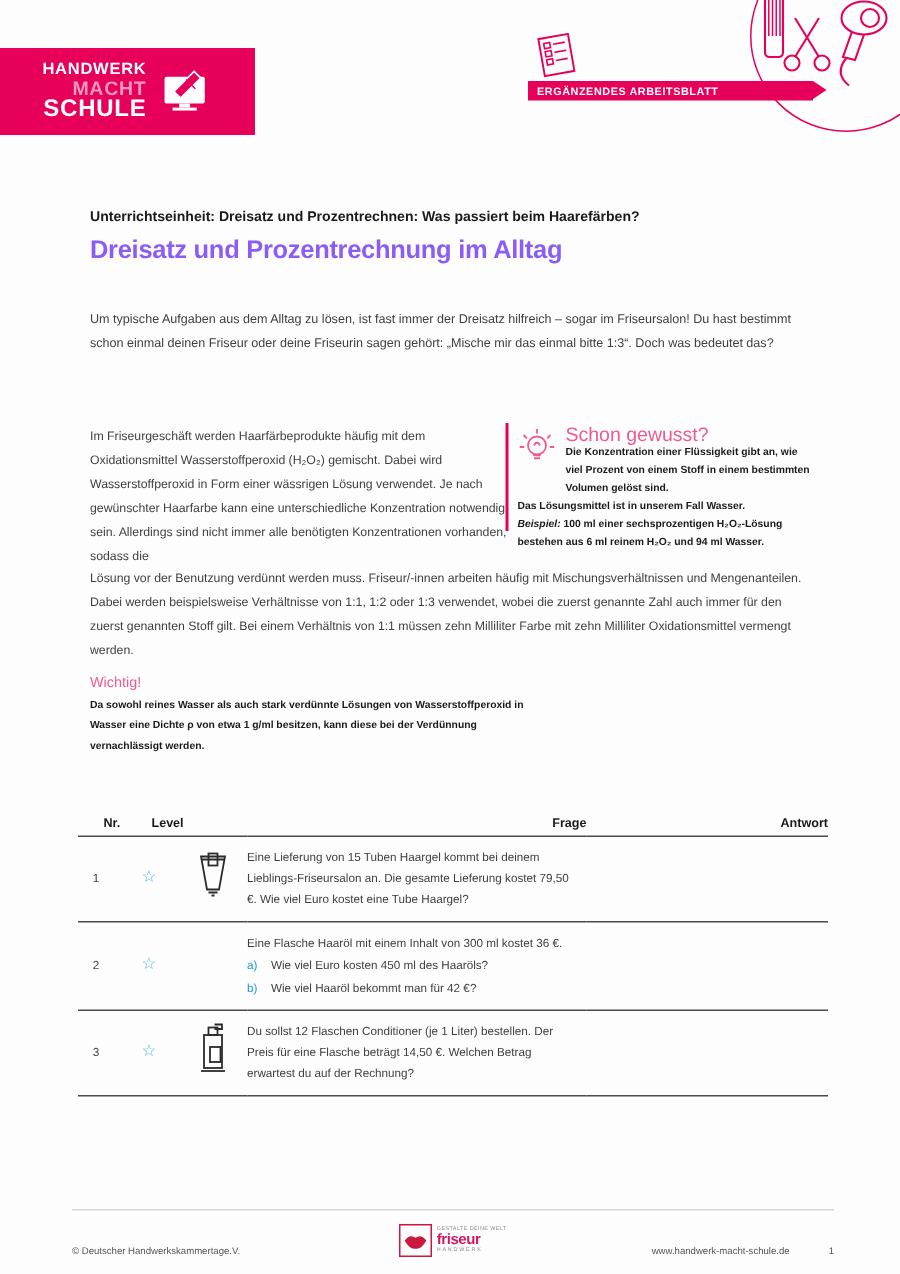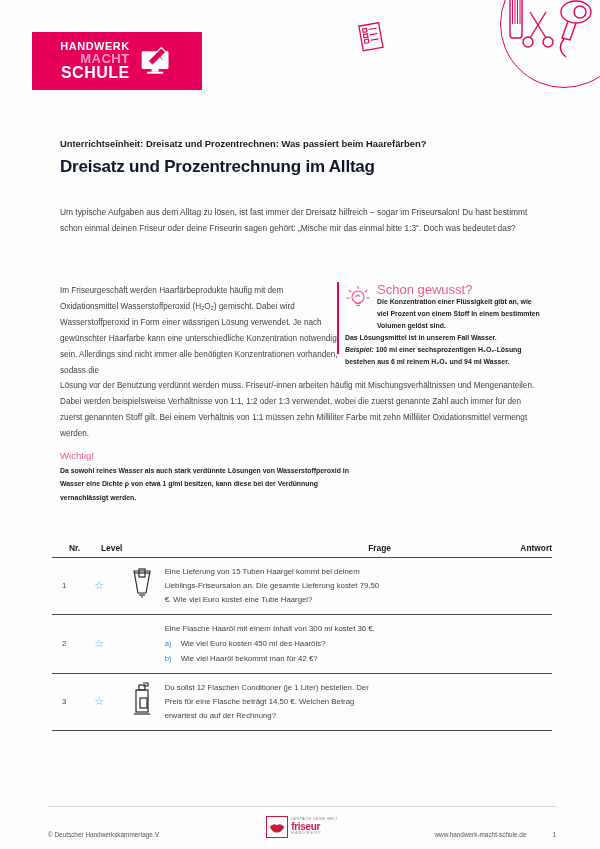--- a/index.html
+++ b/index.html
@@ -3,21 +3,21 @@
 <meta charset="utf-8">
 <style>
   * { box-sizing: border-box; margin: 0; padding: 0; }
   html, body {
     width: 600px; height: 849px;
     background: #ffffff;
     font-family: "Liberation Sans", sans-serif;
     color: #3a3a3a;
     overflow: hidden;
   }
-  .page { position: relative; width: 600px; height: 849px; background: #fdfdfd; padding-left: 32px; }
+  .page { position: relative; width: 600px; height: 849px; background: #fdfdfd; }
 
   
   .header { position: relative; height: 115px; }
   .logo-box {
     position: absolute; left: 0; top: 32px;
     width: 170px; height: 58px;
     background: #e6005a;
     display: flex; align-items: center; justify-content: center; gap: 8px;
   }
   .logo-words { display: flex; flex-direction: column; align-items: flex-end; line-height: 1.0; }
@@ -50,21 +50,21 @@
     border-left: 9px solid #e6005a;
   }
   .meta { position: absolute; left: 8px; top: 70px; font-size: 7.6px; line-height: 1.55; color: #333; }
   .meta b { color: #1a1a1a; }
   .meta .val { color: #555; }
 
   
   .subject { position: absolute; left: 60px; top: 138px; width: 500px;
              font-size: 9.4px; font-weight: bold; color: #1a1a1a; }
   .title { position: absolute; left: 60px; top: 157px; width: 510px;
-           font-size: 17px; font-weight: bold; color: #0f172a; letter-spacing: -.2px; }
+           font-size: 17px; font-weight: bold; color: #8b5cf6; letter-spacing: -.2px; }
 
   
   .intro { position: absolute; left: 60px; top: 205px; width: 480px;
            font-size: 8.4px; line-height: 1.85; color: #3f3f3f; }
 
   
   .body-left { position: absolute; left: 60px; top: 283px; width: 278px;
                font-size: 8.2px; line-height: 1.95; color: #3f3f3f; }
   .body-full { position: absolute; left: 60px; top: 378px; width: 482px;
                font-size: 8.2px; line-height: 1.95; color: #3f3f3f; }
@@ -177,20 +177,23 @@
             <rect x="6" y="5.5" width="4" height="3.5" fill="none"></rect>
             <line x1="12" y1="7" x2="20" y2="7"></line>
             <rect x="6" y="11" width="4" height="3.5" fill="none"></rect>
             <line x1="12" y1="12.5" x2="20" y2="12.5"></line>
             <rect x="6" y="16.5" width="4" height="3.5" fill="none"></rect>
             <line x1="12" y1="18" x2="20" y2="18"></line>
           </g>
         </g>
       </svg>
 
+      <div class="band">
+        <span>ERGÄNZENDES ARBEITSBLATT</span>
+      </div>
 
     </div>
   </div>
 
   <div class="subject">Unterrichtseinheit: Dreisatz und Prozentrechnen: Was passiert beim Haarefärben?</div>
   <div class="title">Dreisatz und Prozentrechnung im Alltag</div>
 
   <div class="intro">Um typische Aufgaben aus dem Alltag zu lösen, ist fast immer der Dreisatz hilfreich – sogar im Friseursalon! Du hast bestimmt schon einmal deinen Friseur oder deine Friseurin sagen gehört: „Mische mir das einmal bitte 1:3“. Doch was bedeutet das?</div>
 
   <div class="body-left">Im Friseurgeschäft werden Haarfärbeprodukte häufig mit dem Oxidationsmittel Wasserstoffperoxid (H₂O₂) gemischt. Dabei wird Wasserstoffperoxid in Form einer wässrigen Lösung verwendet. Je nach gewünschter Haarfarbe kann eine unterschiedliche Konzentration notwendig sein. Allerdings sind nicht immer alle benötigten Konzentrationen vorhanden, sodass die</div>

